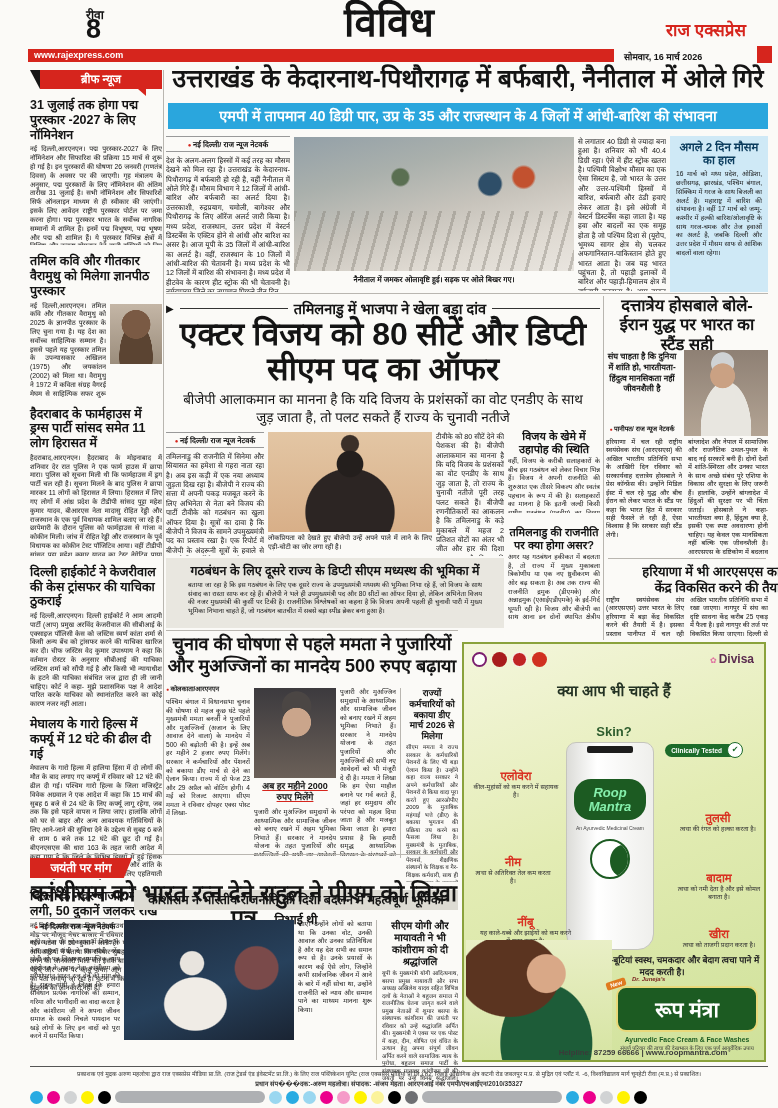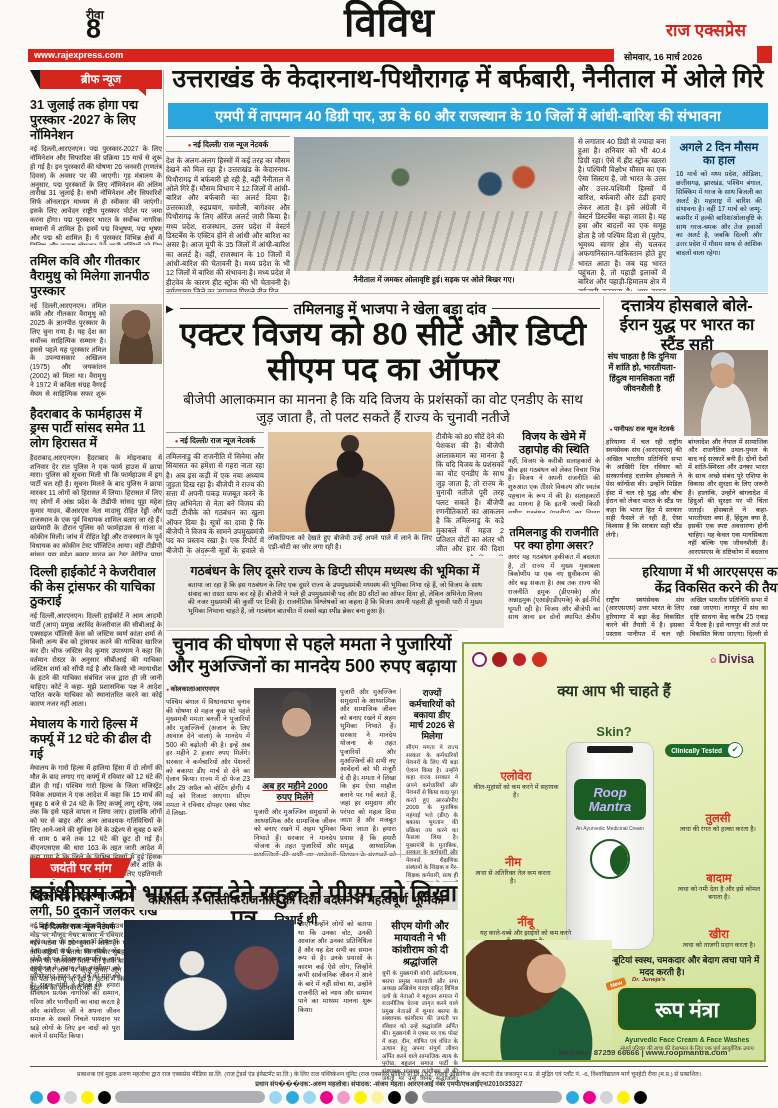--- a/index.html
+++ b/index.html
@@ -163,22 +163,22 @@
   .ad-h1{position:absolute;left:0;top:36px;width:100%;text-align:center;font-size:15px;font-weight:bold;color:#233223;}
   .ad-h2{position:absolute;left:0;top:56px;width:100%;text-align:center;font-size:17.5px;font-weight:bold;color:#2e7d35;}
   .ad-h3{position:absolute;left:0;top:80px;width:100%;text-align:center;font-size:13px;font-weight:bold;color:#2e5d2e;}
   .ad-clin{position:absolute;right:28px;top:100px;background:#1c6b2a;color:#fff;font-size:6.5px;font-weight:bold;
            padding:3px 14px 3px 6px;border-radius:8px;}
   .ad-clin::after{content:"✔";position:absolute;right:-7px;top:-2px;width:14px;height:14px;background:#fff;
            border:1.5px solid #1c6b2a;border-radius:50%;color:#1c6b2a;font-size:8px;line-height:14px;text-align:center;}
   .ad-tube{position:absolute;left:102px;top:98px;width:88px;height:208px;border-radius:10px 10px 16px 16px;
            background:linear-gradient(90deg,#dcdcd8,#ffffff 35%,#efefec);border:1px solid #c5c5bd;}
   .ad-tube-cap{width:46px;height:7px;background:#1d1d1d;border-radius:2px;margin:3px auto 0;}
-  .ad-tube-label{margin:26px 7px 0;background:#1c5b22;border-radius:7px;padding:7px 3px;text-align:center;
-                 color:#c4b5fd;font-weight:bold;font-style:italic;font-size:13px;line-height:1.05;}
+  .ad-tube-label{margin:26px 7px 0;background:#1c5b22;border-radius:17px;padding:7px 3px;text-align:center;
+                 color:#86efac;font-weight:bold;font-style:italic;font-size:13px;line-height:1.05;}
   .ad-tube-sub{margin:5px 6px 0;text-align:center;font-size:5px;color:#444;}
   .ad-face{width:40px;height:40px;border-radius:50%;border:2px solid #1c5b22;margin:8px auto 0;background:#fff;position:relative;overflow:hidden;}
   .ad-face::after{content:"";position:absolute;left:18px;top:4px;width:26px;height:32px;border-radius:50%;background:#1c5b22;}
   .ad-ing{position:absolute;}
   .ad-ing b{display:block;font-size:11.5px;color:#d93222;text-align:center;}
   .ad-ing span{display:block;font-size:6.4px;line-height:1.3;color:#333;text-align:center;}
   .ing0{left:8px;top:124px;width:88px;}
   .ing1{left:212px;top:166px;width:84px;}
   .ing2{left:8px;top:210px;width:82px;}
   .ing3{left:212px;top:226px;width:86px;}
@@ -250,21 +250,21 @@
     </div>
     <div class="brief">
       <h3>दिल्ली के नेचर बाजार में आग लगी, 50 दुकानें जलकर राख</h3>
       <p class="bp6">नई दिल्ली,आरएनएन। दिल्ली के साउथ इलाके अंधेरिया मोड़ पर मौजूद नेचर बाजार में रविवार सुबह आग लग गई। घटना में 50 दुकानें जली हैं। फायर ब्रिगेड के अधिकारियों ने बताया कि रविवार सुबह 7.37 पर आग लगने की जानकारी मिली थी। इसके बाद तुरंत मौके पर पहुंचे और आग पर काबू पाया। आग लगने के कारण का पता लगाया जा रहा है। घटना में किसी के घायल या झुलसने की जानकारी नहीं है।</p>
     </div>
   </div>
 
   <div class="abs vrule" style="left:163px;top:70px;height:785px;"></div>
 
   <div class="abs lead-headline">उत्तराखंड के केदारनाथ-पिथौरागढ़ में बर्फबारी, नैनीताल में ओले गिरे</div>
-  <div class="abs lead-subhead">एमपी में तापमान 40 डिग्री पार, उप्र के 60 और राजस्थान के 10 जिलों में आंधी-बारिश की संभावना</div>
+  <div class="abs lead-subhead">एमपी में तापमान 40 डिग्री पार, उप्र के 35 और राजस्थान के 4 जिलों में आंधी-बारिश की संभावना</div>
   <div class="abs byline lead-byline">नई दिल्ली/ राज न्यूज नेटवर्क</div>
   <div class="abs smalltext just ovh lead-col1">देश के अलग-अलग हिस्सों में कई तरह का मौसम देखने को मिल रहा है। उत्तराखंड के केदारनाथ-पिथौरागढ़ में बर्फबारी हो रही है, वहीं नैनीताल में ओले गिरे हैं। मौसम विभाग ने 12 जिलों में आंधी-बारिश और बर्फबारी का अलर्ट दिया है। उत्तरकाशी, रुद्रप्रयाग, चमोली, बागेश्वर और पिथौरागढ़ के लिए ऑरेंज अलर्ट जारी किया है। मध्य प्रदेश, राजस्थान, उत्तर प्रदेश में वेस्टर्न डिस्टर्बेंस के एक्टिव होने से आंधी और बारिश का असर है। आज यूपी के 35 जिलों में आंधी-बारिश का अलर्ट है। वहीं, राजस्थान के 10 जिलों में आंधी-बारिश की चेतावनी है। मध्य प्रदेश के भी 12 जिलों में बारिश की संभावना है। मध्य प्रदेश में हीटवेव के कारण हीट स्ट्रोक की भी चेतावनी है। नर्मदापुरम जिले का तापमान पिछले तीन दिन</div>
   <div class="abs lead-photo"></div>
   <div class="abs lead-caption">नैनीताल में जमकर ओलावृष्टि हुई। सड़क पर ओले बिखर गए।</div>
   <div class="abs smalltext just ovh lead-col3">से लगातार 40 डिग्री से ज्यादा बना हुआ है। शनिवार को भी 40.4 डिग्री रहा। ऐसे में हीट स्ट्रोक खतरा है। पश्चिमी विक्षोभ मौसम का एक ऐसा सिस्टम है, जो भारत के उत्तर और उत्तर-पश्चिमी हिस्सों में बारिश, बर्फबारी और ठंडी हवाएं लेकर आता है। इसे अंग्रेजी में वेस्टर्न डिस्टर्बेंस कहा जाता है। यह हवा और बादलों का एक समूह होता है जो पश्चिम दिशा से (यूरोप, भूमध्य सागर क्षेत्र से) चलकर अफगानिस्तान-पाकिस्तान होते हुए भारत आता है। जब यह भारत पहुंचता है, तो पहाड़ी इलाकों में बारिश और पहाड़ी-हिमालय क्षेत्र में बर्फबारी करवाता है। आए बादल जम्मू-कश्मीर, हिमाचल और उत्तराखंड के पहाड़ों से टकराते हैं तो यहां बर्फबारी होती है। इससे पंजाब, हरियाणा, दिल्ली, राजस्थान और उत्तर प्रदेश में बारिश हो सकती है।</div>
   <div class="abs weather-box">
     <h4>अगले 2 दिन मौसम का हाल</h4>
     <p>16 मार्च को मध्य प्रदेश, ओडिशा, छत्तीसगढ़, झारखंड, पश्चिम बंगाल, सिक्किम में गरज के साथ बिजली का अलर्ट है। महाराष्ट्र में बारिश की संभावना है। वहीं 17 मार्च को जम्मू-कश्मीर में हल्की बारिश/ओलावृष्टि के साथ गरज-चमक और तेज हवाओं का अलर्ट है, जबकि दिल्ली और उत्तर प्रदेश में मौसम साफ से आंशिक बादलों वाला रहेगा।</p>
   </div>
   <div class="abs hrule" style="left:166px;top:293px;width:602px;"></div>

